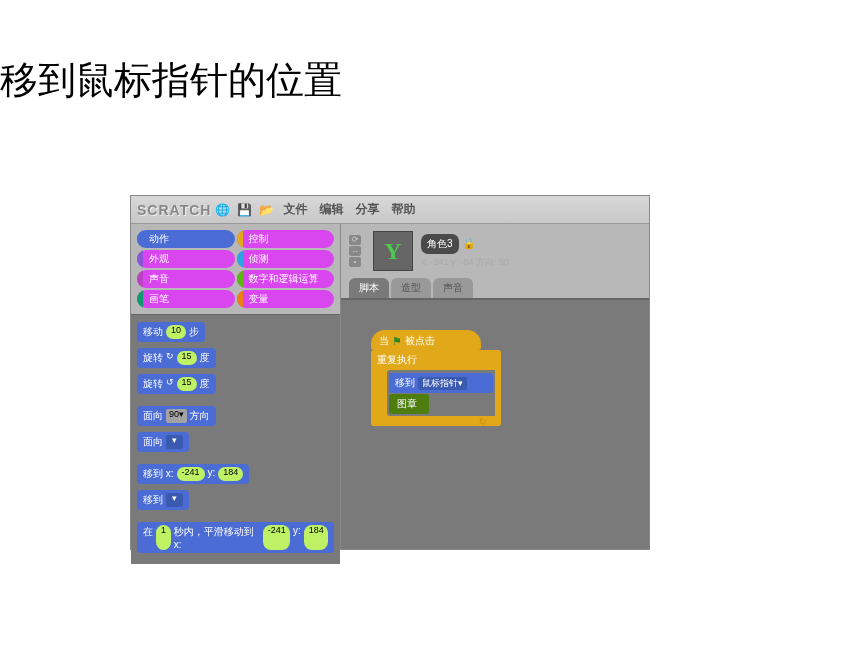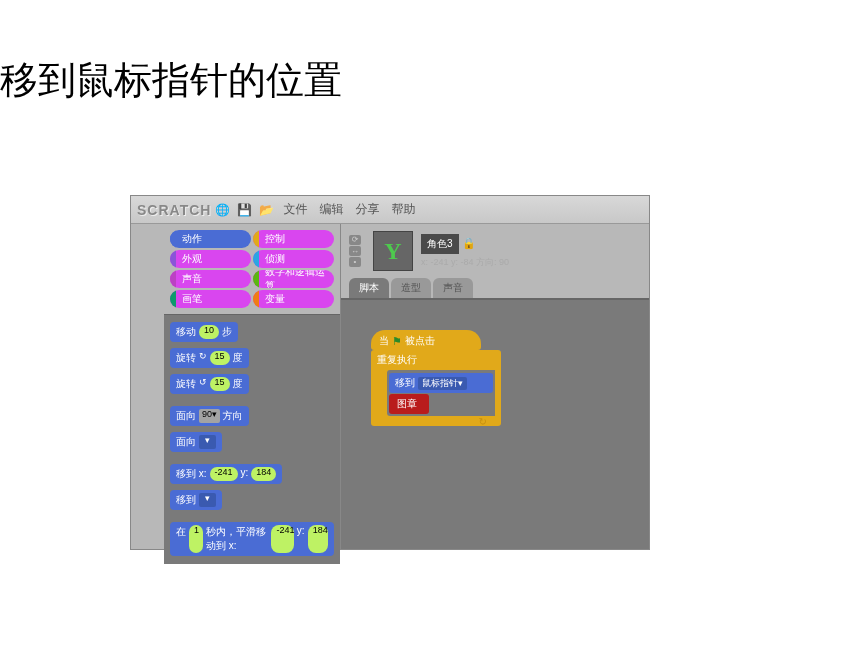--- a/index.html
+++ b/index.html
@@ -5,25 +5,25 @@
     * { margin: 0; padding: 0; box-sizing: border-box; }
     body { background: #fff; font-family: "Microsoft YaHei", SimSun, sans-serif; width: 860px; height: 645px; }
     
     .page-title { font-size: 38px; text-align: left; padding: 55px 0 40px 0; font-family: SimSun, serif; }
     
     .app-window { position: absolute; left: 130px; top: 195px; width: 520px; height: 355px; background: #c0c0c0; border: 1px solid #888; }
     
     .titlebar { height: 28px; background: linear-gradient(#d8d8d8, #c8c8c8); display: flex; align-items: center; padding: 8px 6px; border-bottom: 1px solid #999; }
     .logo { font-family: Arial; font-weight: bold; font-size: 14px; color: #888; text-shadow: 1px 1px 0 #eee; letter-spacing: 1px; }
     .tb-icon { width: 16px; height: 16px; margin: 0 3px; display: inline-flex; align-items: center; justify-content: center; font-size: 12px; color: #555; }
-    .tb-menu { font-size: 12px; color: #555; margin: 0 6px; cursor: pointer; }
+    .tb-menu { font-size: 12px; color: #555; margin: 0 6px; cursor: pointer; font-weight: bold; }
     
     .main-area { display: flex; height: calc(100% - 28px); }
     
-    .left-panel { width: 210px; background: #b8b8b8; border-right: 1px solid #888; padding-left: 33px; }
+    .left-panel { width: 210px; background: #b8b8b8; border-right: 1px solid #888; }
     
     .category-grid { padding: 6px; display: grid; grid-template-columns: 1fr 1fr; gap: 2px; }
     .cat-btn { height: 18px; border-radius: 9px; background: #d946ef; color: #fff; font-size: 10px; display: flex; align-items: center; padding-left: 4px; cursor: pointer; position: relative; overflow: hidden; }
     .cat-btn::before { content: ""; width: 6px; height: 100%; position: absolute; left: 0; top: 0; }
     .cat-btn span { margin-left: 8px; }
     .cat-btn.active { background: #4a6cd4; }
     .cat-motion::before { background: #4a6cd4; }
     .cat-control::before { background: #e1a91a; }
     .cat-looks::before { background: #8a55d7; }
     .cat-sensing::before { background: #2ca5e2; }
@@ -39,42 +39,42 @@
     .pblock .ddd { background: #3a5ab0; color: #fff; border-radius: 2px; padding: 0 6px; font-size: 9px; }
     .pgap { height: 6px; }
     .rot-icon { font-size: 9px; }
     
     .right-panel { flex: 1; background: #b8b8b8; display: flex; flex-direction: column; }
     
     .sprite-info { height: 54px; padding: 4px 8px; display: flex; align-items: center; gap: 8px; }
     .sprite-thumb { width: 40px; height: 40px; background: #666; border: 1px solid #444; display: flex; align-items: center; justify-content: center; color: #4ec94e; font-size: 24px; font-weight: bold; font-family: cursive; }
     .sprite-meta { color: #fff; font-size: 10px; }
     .sprite-name-row { display: flex; align-items: center; gap: 4px; }
-    .sprite-name { background: #4a4a4a; color: #fff; padding: 3px 6px; font-size: 10px; border-radius: 0; }
+    .sprite-name { background: #4a4a4a; color: #fff; padding: 3px 6px; font-size: 10px; border-radius: 7px; }
     .lock { color: #888; font-size: 11px; }
     .sprite-coords { color: #aaa; font-size: 9px; margin-top: 2px; }
     .rot-ctrl { display: flex; flex-direction: column; gap: 1px; margin-right: 4px;}
     .rot-ctrl div { width: 12px; height: 10px; background: #888; border-radius: 2px; font-size: 8px; color: #ccc; text-align: center;}
     
     .tabs { display: flex; padding-left: 8px; gap: 2px; }
     .tab { background: #999; color: #555; font-size: 10px; padding: 3px 10px; border-radius: 6px 6px 0 0; cursor: pointer; }
     .tab.active { background: #7a7a7a; color: #fff; }
     
     .script-area { flex: 1; background: #7a7a7a; border-top: 2px solid #666; position: relative; }
     
     .script-stack { position: absolute; left: 30px; top: 30px; }
     .hat-block { background: #e1a91a; color: #fff; font-size: 10px; padding: 4px 10px 2px 8px; border-radius: 14px 14px 3px 3px; display: flex; align-items: center; gap: 3px; width: 110px; }
     .flag { color: #2a8a2a; font-size: 11px; }
     .c-block { background: #e1a91a; color: #fff; font-size: 10px; padding: 3px 6px 0 6px; border-radius: 3px; width: 130px; }
     .c-inner { background: #7a7a7a; margin: 3px 0 0 10px; padding: 2px; border-radius: 3px 0 0 3px; min-height: 20px; }
     .c-bottom { height: 10px; background: #e1a91a; margin-left: 0; border-radius: 0 0 3px 3px; display:flex; justify-content: flex-end; padding-right: 8px; align-items:center;}
     .loop-arrow { color: #c89010; font-size: 10px; }
     .stack-block { background: #4a6cd4; color: #fff; font-size: 10px; padding: 3px 6px; border-radius: 3px; margin: 1px 0; display: flex; align-items: center; gap: 3px; }
     .stack-block .ddd2 { background: #3a5ab0; padding: 0 4px; border-radius: 2px; font-size: 9px; }
-    .stamp-block { background: #b91c1c; color: #fff; font-size: 10px; padding: 3px 8px; border-radius: 3px; margin-top: 1px; width: 40px;}
+    .stamp-block { background: #4d7c0f; color: #fff; font-size: 10px; padding: 3px 8px; border-radius: 3px; margin-top: 1px; width: 40px;}
   </style>
 </head>
 <body>
 
 <div class="page-title">移到鼠标指针的位置</div>
 
 <div class="app-window">
   <div class="titlebar">
     <span class="logo">SCRATCH</span>
     <span class="tb-icon">🌐</span>

